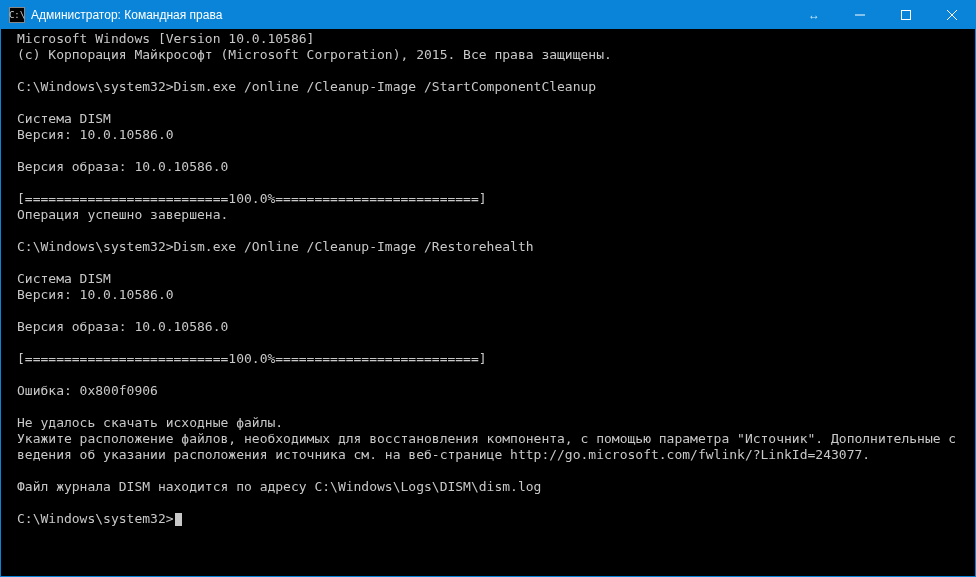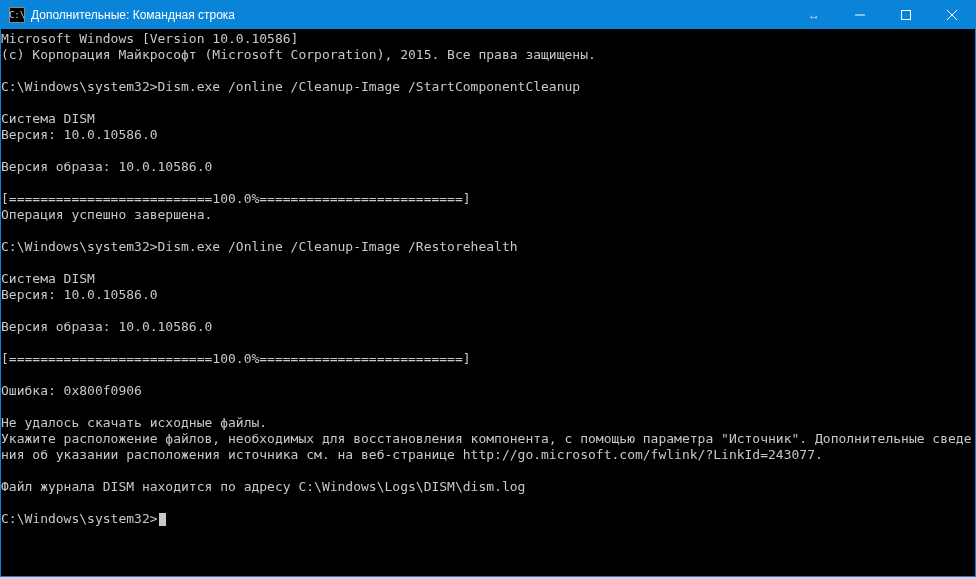--- a/index.html
+++ b/index.html
@@ -41,21 +41,21 @@
     font-size: 12px;
   }
   .win-btn svg { width: 10px; height: 10px; stroke: #fff; stroke-width: 1; fill: none; }
   .console {
     flex: 1;
     background: #000;
     color: #c8c8c8;
     font-family: Consolas, 'Lucida Console', monospace;
     font-size: 13px;
     line-height: 16px;
-    padding: 2px 0;
+    padding: 2px 16px;
     white-space: pre-wrap;
     word-break: break-all;
     overflow: hidden;
   }
   .console .line { white-space: pre-wrap; }
   .cursor {
     display: inline-block;
     width: 7px; height: 13px;
     background: #c8c8c8;
     vertical-align: text-bottom;
@@ -63,21 +63,21 @@
     animation: blink 1s steps(1) infinite;
   }
   @keyframes blink { 50% { opacity: 0; } }
 </style>
 </head>
 <body>
 
 <div class="window">
   <div class="titlebar">
     <span class="icon">C:\</span>
-    <span class="title">Дополнительные: Командная строка</span>
+    <span class="title">Администратор: Командная права</span>
     <span class="spacer"></span>
     <span class="extra-icon">↔</span>
     <div class="win-controls">
       <div class="win-btn">
         <svg viewBox="0 0 10 10">
             <line x1="0" y1="5" x2="10" y2="5"></line>
           </svg>
       </div>
       <div class="win-btn">
         <svg viewBox="0 0 10 10">

